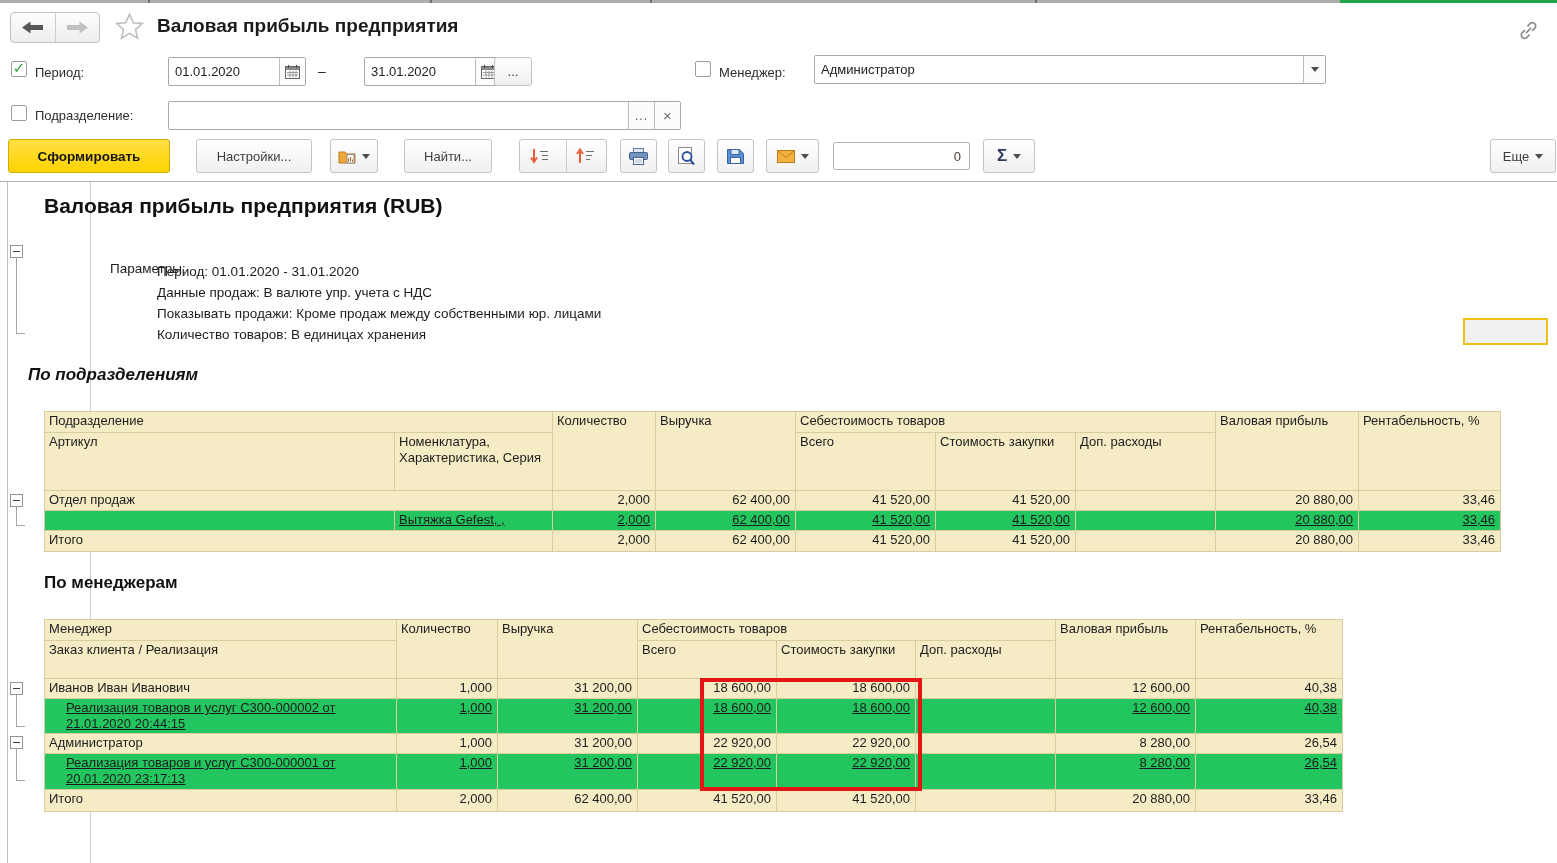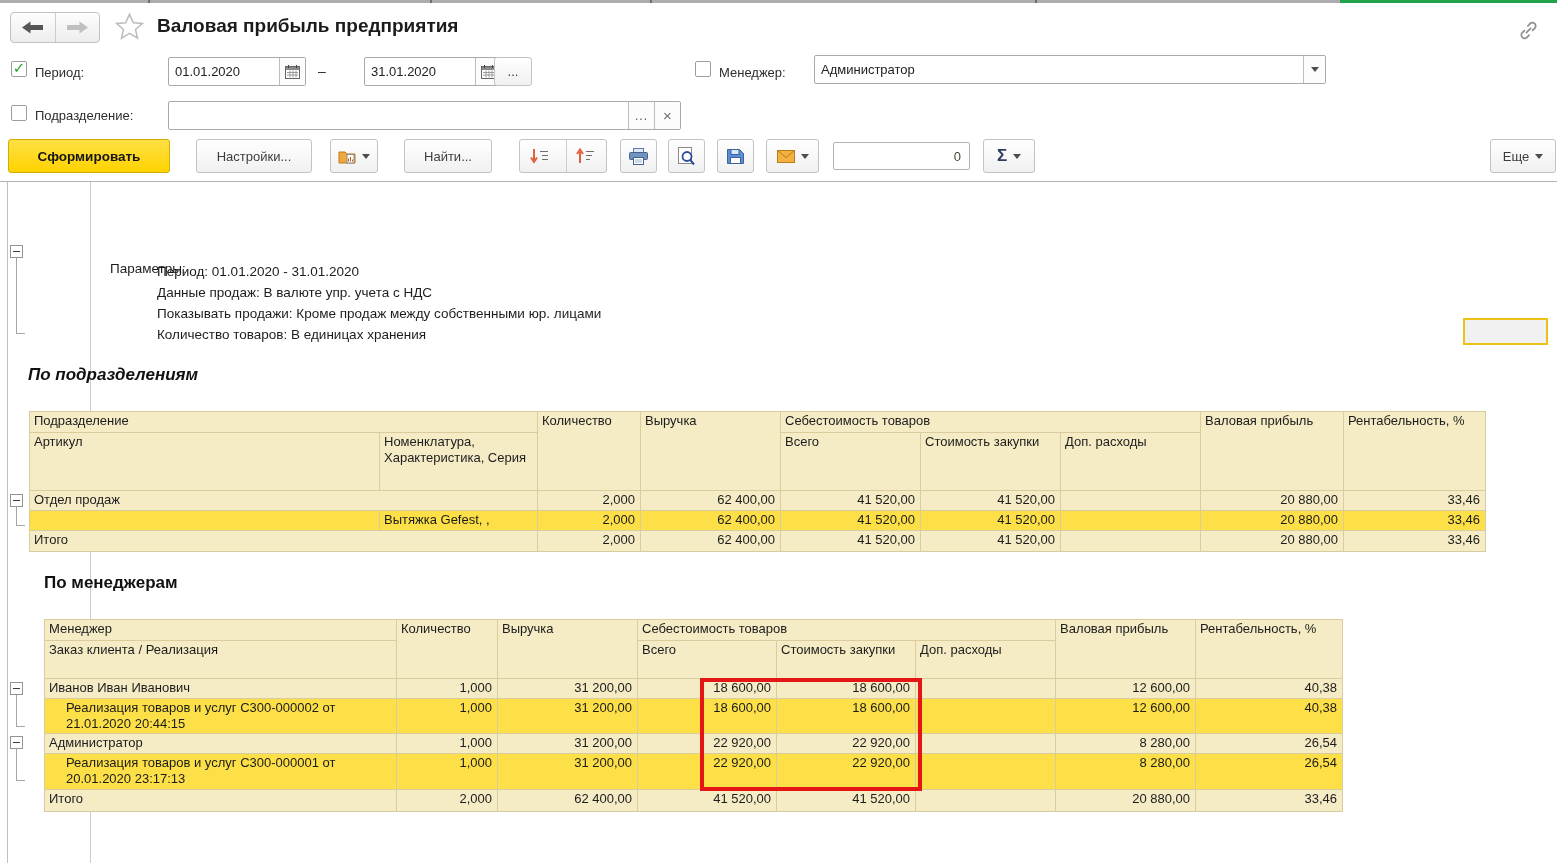--- a/index.html
+++ b/index.html
@@ -50,21 +50,21 @@
   .section-h { position:absolute; font-size:17px; font-weight:bold; color:#111; }
 
   .expander { position:absolute; width:13px; height:13px; border:1px solid #949494; background:#fff; }
   .expander::after { content:""; position:absolute; left:2px; right:2px; top:5px; height:1px; background:#3c3c3c; }
   .bracket { position:absolute; width:9px; border-left:1px solid #a6a6a6; border-bottom:1px solid #a6a6a6; }
 
   
   .rtable { position:absolute; border-collapse:collapse; table-layout:fixed; font-size:13px; color:#1c1c1c; }
   .rtable td { border:1px solid #d9cc9e; padding:1px 5px 1px 4px; vertical-align:top; line-height:16px; overflow:hidden; }
   .rtable tr.h td, .rtable tr.g td, .rtable tr.t td { background:#f5ecc6; }
-  .rtable tr.d td { background:#fde047; }
+  .rtable tr.d td { background:#22c55e;text-decoration:underline; }
   .num { text-align:right; white-space:nowrap; }
   .indent { padding-left:21px !important;margin-left:16px; }
 
   .selected-cell { position:absolute; left:1463px; top:318px; width:85px; height:27px; background:#f1f1f1; border:2px solid #eec117; }
   .red-annotation { position:absolute; left:700px; top:678px; width:222px; height:113px; border:4px solid #e31515; pointer-events:none; z-index:5; }
 </style>
 </head>
 <body>
 
 <div id="app">
@@ -254,33 +254,34 @@
 
   <div class="expander" style="left:10px; top:245px;"></div>
   <div class="bracket" style="left:16px; top:258px; height:76px;"></div>
   <div class="expander" style="left:10px; top:494px;"></div>
   <div class="bracket" style="left:16px; top:507px; height:19px;"></div>
   <div class="expander" style="left:10px; top:682px;"></div>
   <div class="bracket" style="left:16px; top:695px; height:32px;"></div>
   <div class="expander" style="left:10px; top:736px;"></div>
   <div class="bracket" style="left:16px; top:749px; height:32px;"></div>
 
+  <div class="report-title">Валовая прибыль предприятия (RUB)</div>
   <div class="params-label">Параметры:</div>
   <div class="params">
     <div>Период: 01.01.2020 - 31.01.2020</div>
     <div>Данные продаж: В валюте упр. учета с НДС</div>
     <div>Показывать продажи: Кроме продаж между собственными юр. лицами</div>
     <div>Количество товаров: В единицах хранения</div>
   </div>
 
   <div class="selected-cell"></div>
 
   <div class="section-h" style="left:28px; top:365px;font-style:italic;">По подразделениям</div>
 
-  <table class="rtable" style="left:29px; top:411px; width:1457px;border-radius:22px;">
+  <table class="rtable" style="left:44px; top:411px; width:1457px;border-radius:22px;">
     <colgroup>
       <col style="width:350px">
         <col style="width:158px">
         <col style="width:103px">
         <col style="width:140px">
         <col style="width:140px">
         <col style="width:140px">
         <col style="width:140px">
         <col style="width:143px">
         <col style="width:142px">

